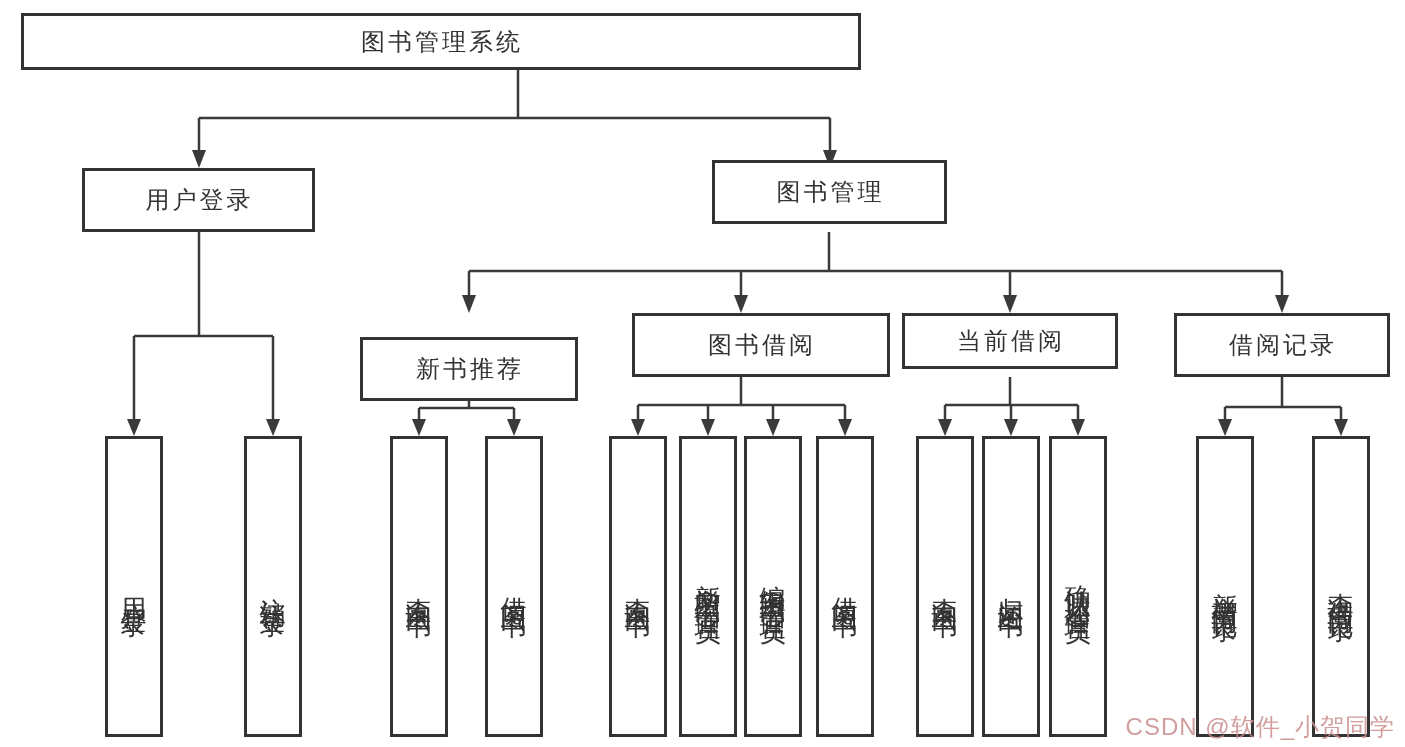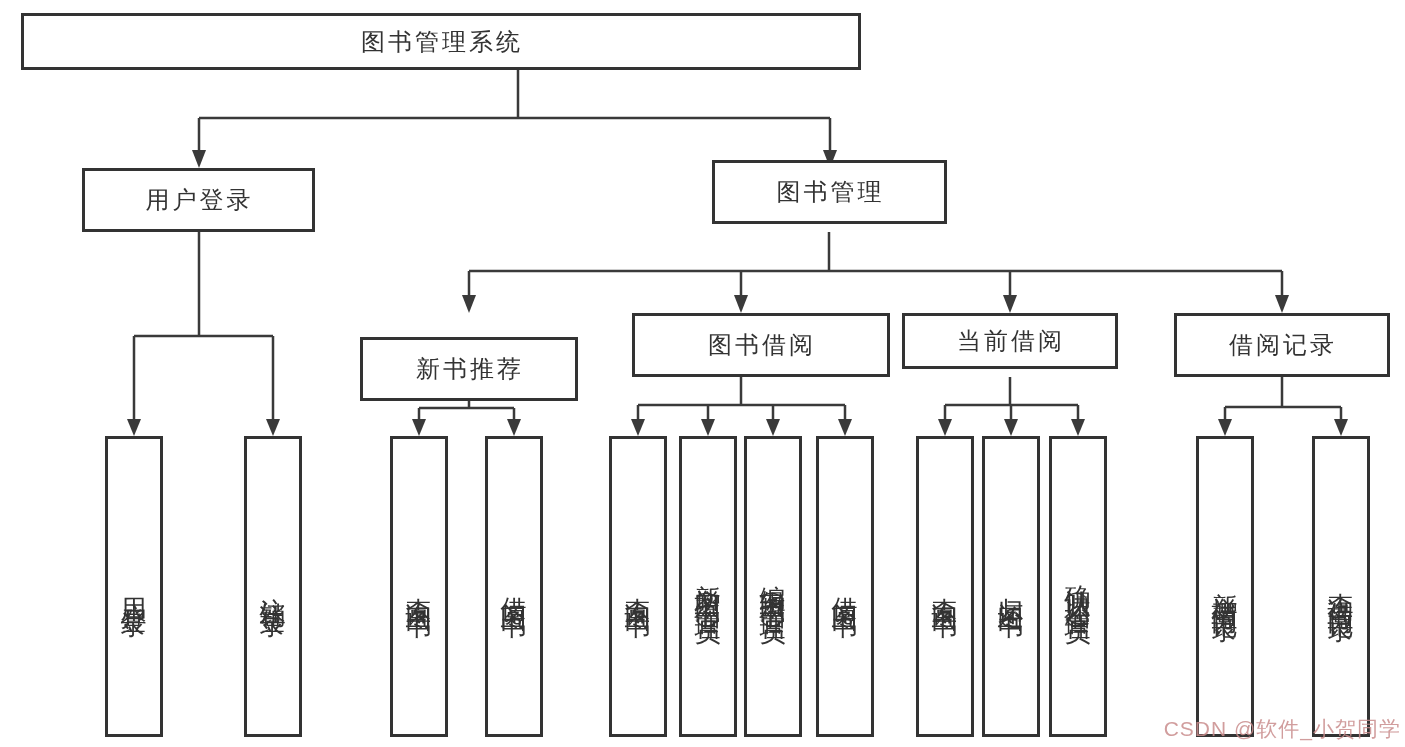--- a/index.html
+++ b/index.html
@@ -13,22 +13,22 @@
     box-sizing:border-box; display:flex; align-items:center; justify-content:center;
     color:#333333; z-index:2;
   }
   .hbox { font-size:24px; letter-spacing:3px; }
   .hbox .lbl { transform:translateX(1px); white-space:nowrap; }
   .vbox .lbl {
     writing-mode:vertical-rl; text-orientation:mixed;
     font-size:26px; letter-spacing:5px; line-height:1; white-space:nowrap;
   }
   .watermark {
-    position:absolute; right:4px; bottom:4px; z-index:3;
-    font-size:21px; letter-spacing:1px; color:rgba(201,140,140,0.85);
+    position:absolute; right:10px; bottom:4px; z-index:3;
+    font-size:24px; letter-spacing:1px; color:rgba(201,140,140,0.85);
     white-space:nowrap;
   }
   .wires path { stroke:#3a3a3a; stroke-width:2.5; fill:none; }
   .wires polygon { fill:#3a3a3a; stroke:none; }
 </style>
 </head>
 <body>
 
 <div class="canvas">
 

